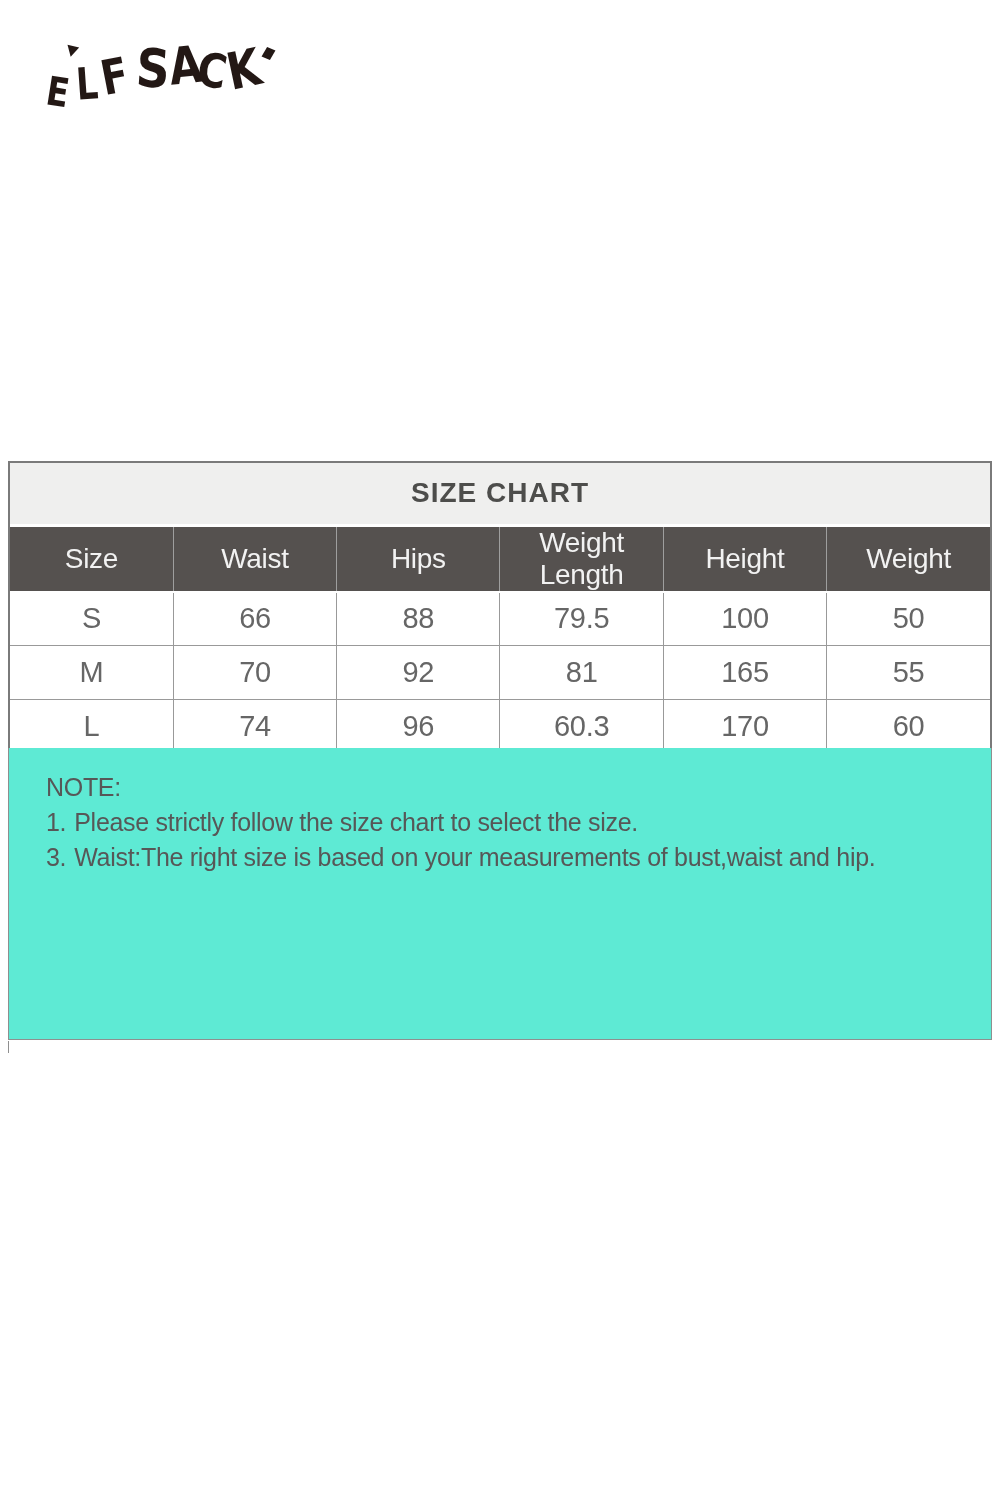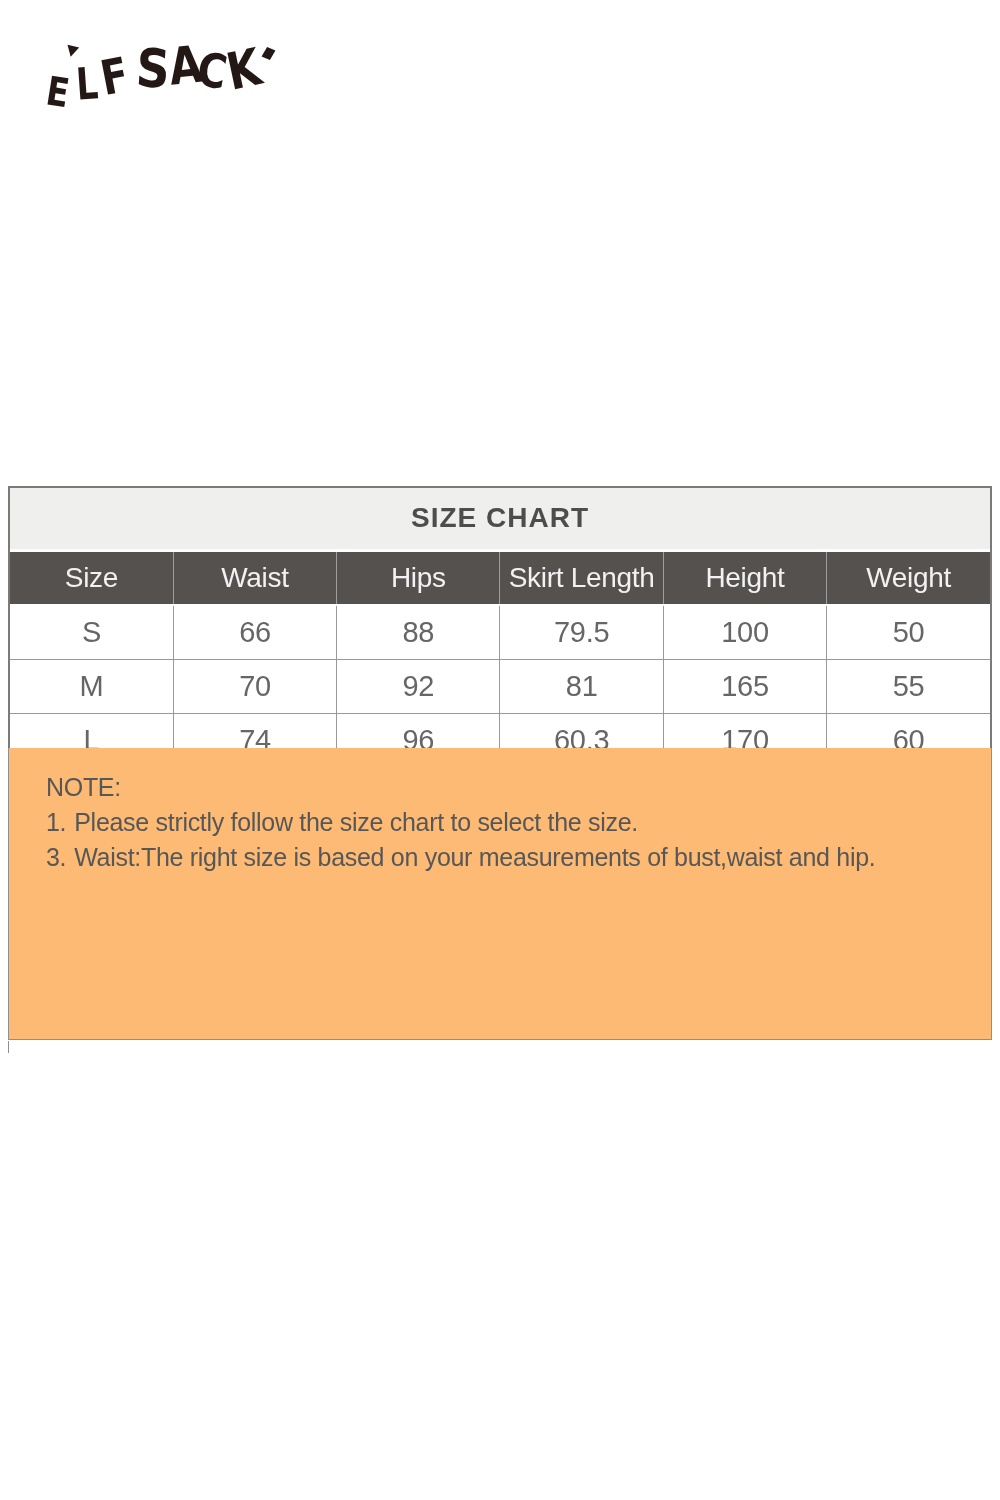--- a/index.html
+++ b/index.html
@@ -46,21 +46,21 @@
     position: absolute; left: 224px; top: 8px;
     width: 9px; height: 11px;
     background: #231815;
     transform: rotate(22deg) skewX(-8deg);
   }
 
   
   .table-wrap {
     position: absolute;
     left: 8px;
-    top: 486px;
+    top: 461px;
     width: 984px;
     border: 2px solid #7a7a7a;
     background: #ffffff;
   }
   table.size-table {
     width: 100%;
     border-collapse: collapse;
     table-layout: fixed;
   }
   .title-cell {
@@ -103,21 +103,21 @@
 
   
   .note-box {
     position: absolute;
     left: 8px;
     top: 748px;
     width: 984px;
     height: 292px;
     border: 1px solid #8f8f8f;
     border-top: none;
-    background: #fdba74;
+    background: #5eead4;
     padding: 22px 20px 0 37px;
     color: #575757;
     font-size: 25px;
     letter-spacing: -0.3px;
     line-height: 35px;
   }
   .note-line { white-space: nowrap; }
   .note-num { margin-right: 8px; }
   .note-line.indent { padding-left: 29px; }
   .note-heading { font-weight: normal; }
@@ -149,21 +149,21 @@
 <div class="table-wrap">
   <table class="size-table">
     <tbody>
       <tr>
         <td class="title-cell" colspan="6">SIZE CHART</td>
       </tr>
       <tr>
         <th class="col-head">Size</th>
         <th class="col-head">Waist</th>
         <th class="col-head">Hips</th>
-        <th class="col-head">Skirt Length</th>
+        <th class="col-head">Weight Length</th>
         <th class="col-head">Height</th>
         <th class="col-head">Weight</th>
       </tr>
       <tr class="data-row">
         <td class="cell">S</td>
         <td class="cell">66</td>
         <td class="cell">88</td>
         <td class="cell">79.5</td>
         <td class="cell">100</td>
         <td class="cell">50</td>

